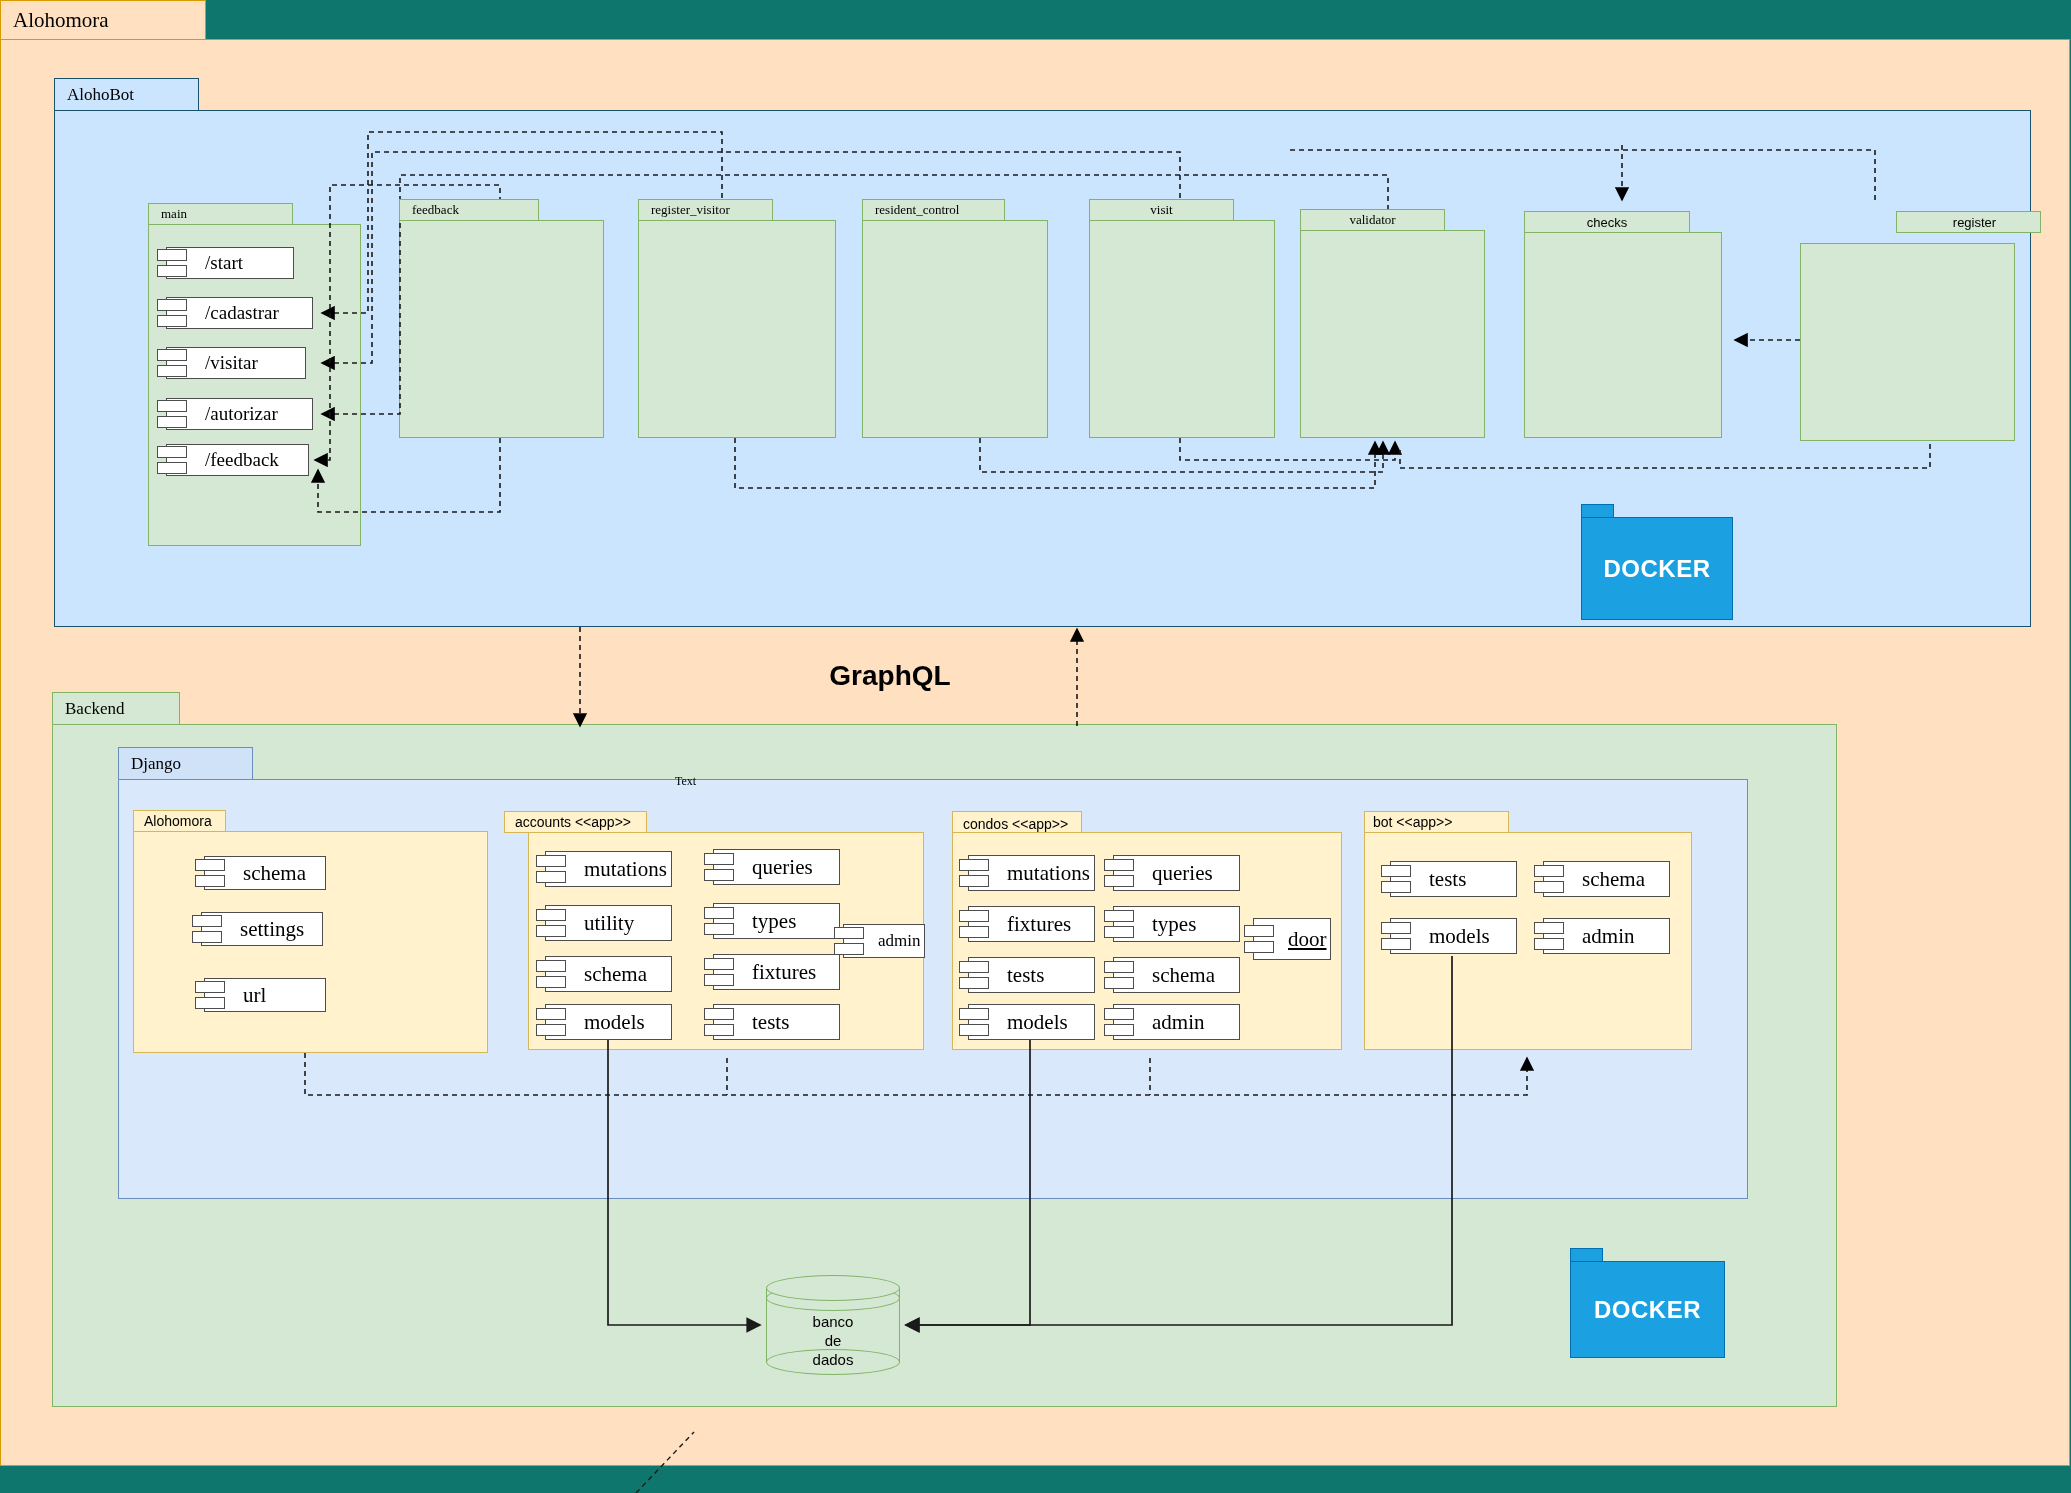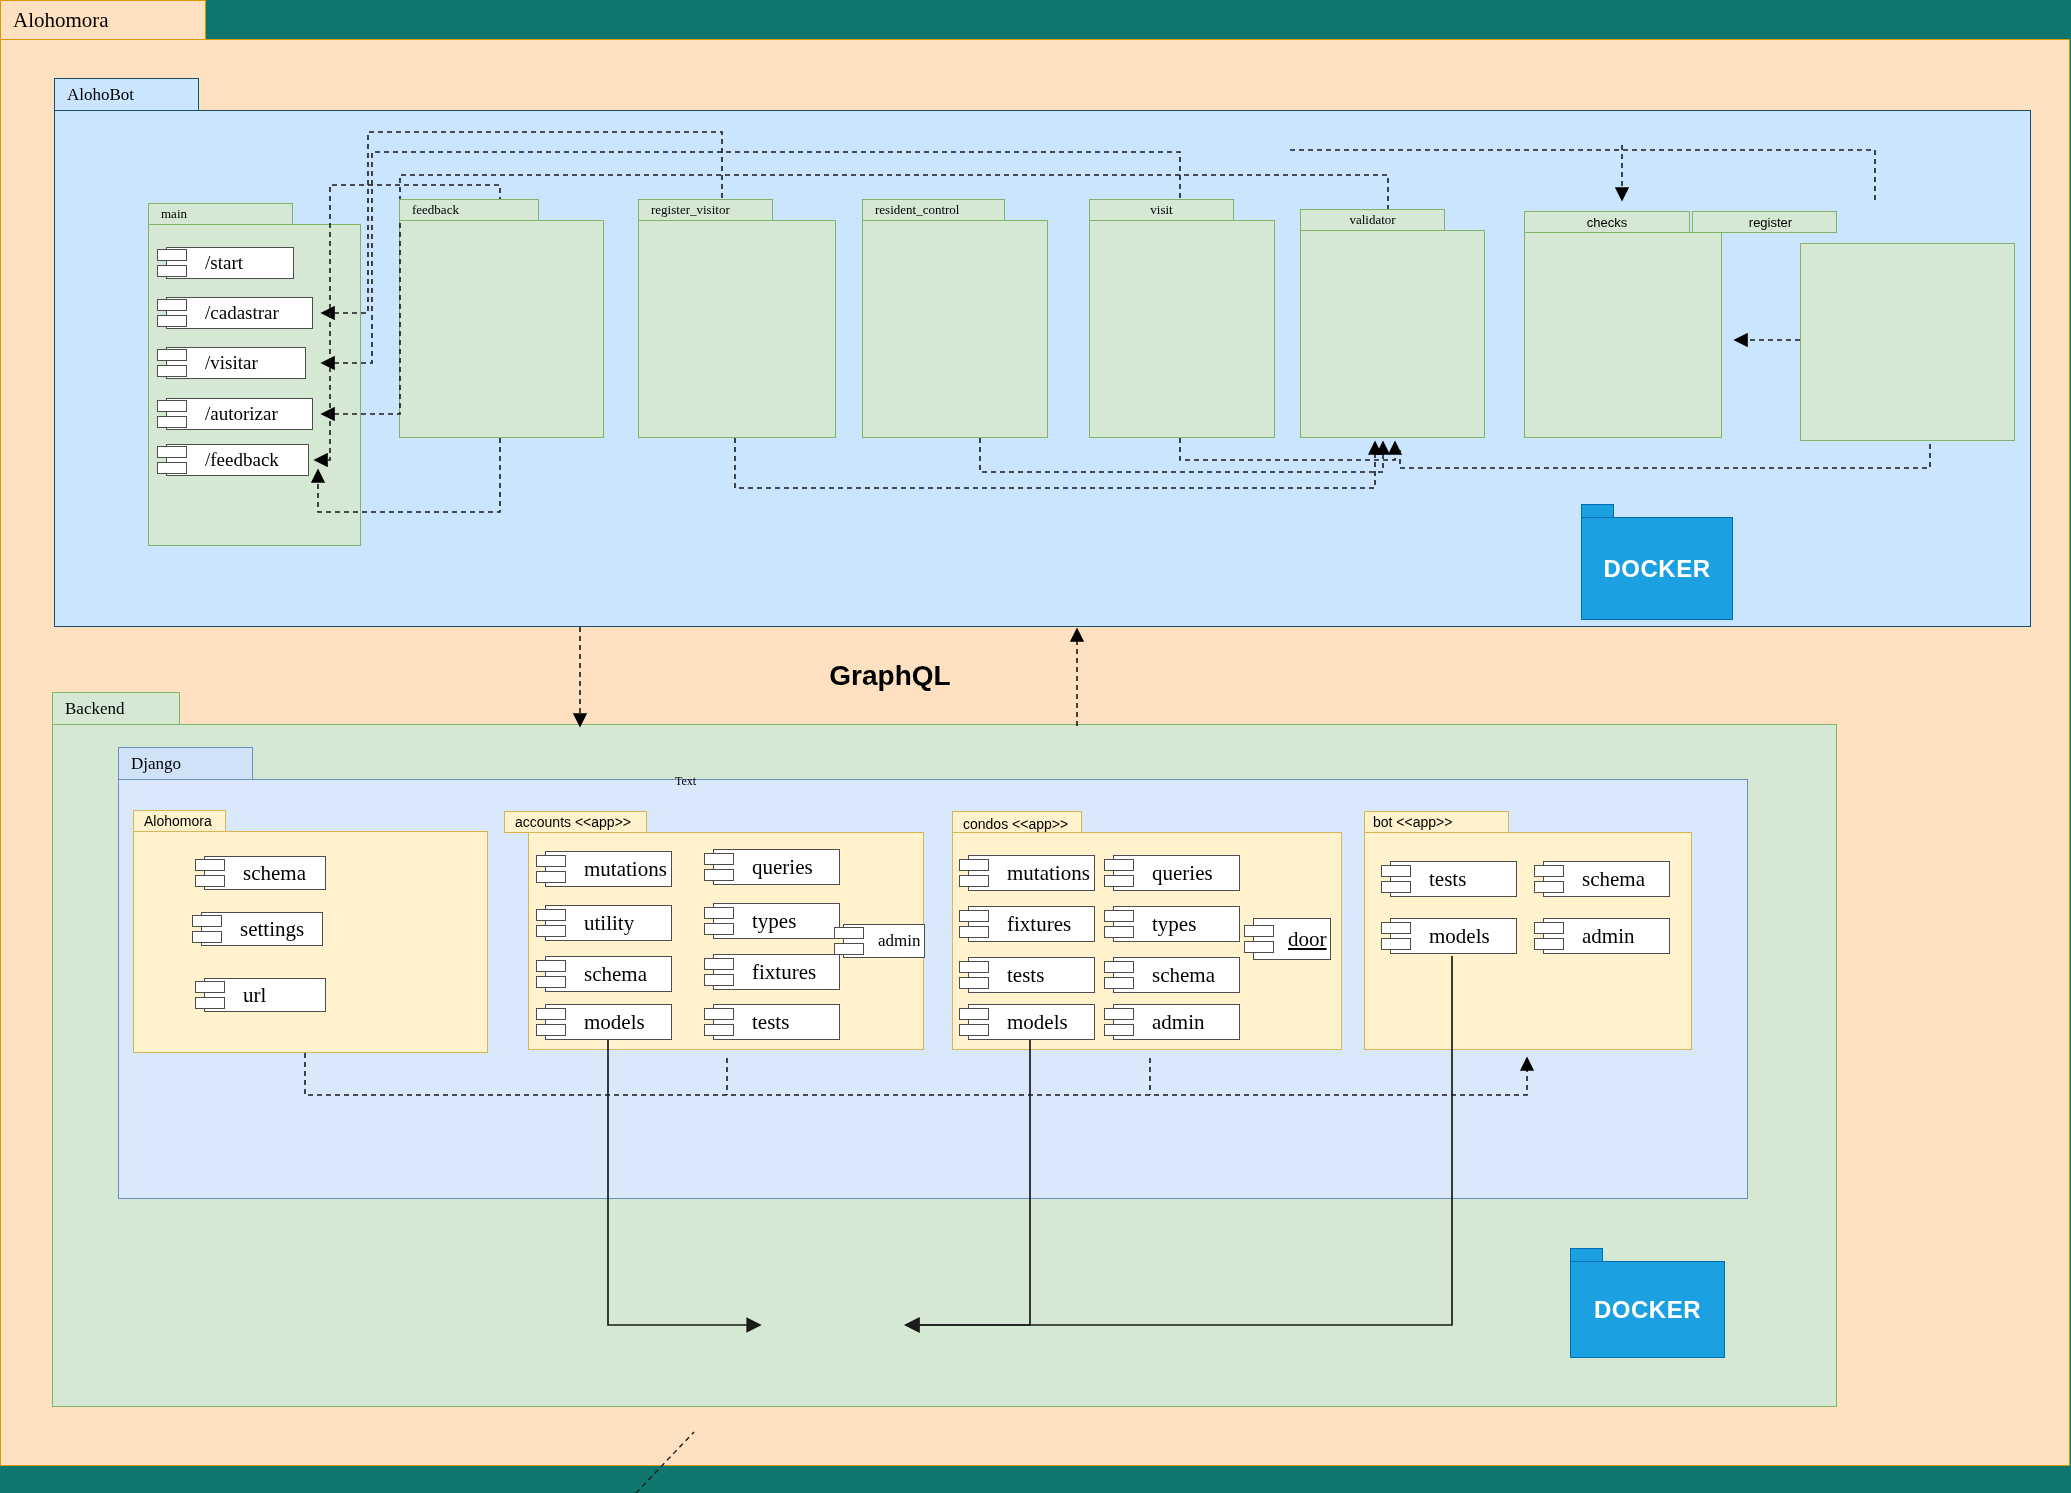--- a/index.html
+++ b/index.html
@@ -255,21 +255,21 @@
 
   <div class="pkg">
     <div class="pkg-body gpkg-body" style="left:1524px; top:232px; width:198px; height:206px;"></div>
     <div class="pkg-tab gpkg-tab sans" style="left:1524px; top:211px; width:166px; height:22px; justify-content:center; padding-left:0;">
       <span>checks</span>
     </div>
   </div>
 
   <div class="pkg">
     <div class="pkg-body gpkg-body" style="left:1800px; top:243px; width:215px; height:198px;"></div>
-    <div class="pkg-tab gpkg-tab sans" style="left:1692px; top:211px; width:145px; height:22px; justify-content:center; padding-left:12px;">
+    <div class="pkg-tab gpkg-tab sans" style="left:1896px; top:211px; width:145px; height:22px; justify-content:center; padding-left:12px;">
       <span>register</span>
     </div>
   </div>
 
   <div class="docker" style="left:1581px; top:504px; width:152px; height:116px;">
     <div class="dtab"></div>
     <div class="dbody">DOCKER</div>
   </div>
 
   <div id="graphql">GraphQL</div>
@@ -485,20 +485,31 @@
     <span class="lab">schema</span>
   </div>
   <div class="comp" style="left:1543px; top:918px; width:127px; height:36px; font-size:21px;">
     <span class="tabs">
         <i class="t1"></i>
         <i class="t2"></i>
       </span>
     <span class="lab">admin</span>
   </div>
 
+  <div id="db">
+    <div class="body"></div>
+    <div class="ell e3"></div>
+    <div class="ell e2"></div>
+    <div class="ell e1"></div>
+    <div class="txt">
+      <div>banco</div>
+      <div>de</div>
+      <div>dados</div>
+    </div>
+  </div>
 
   <div class="docker" style="left:1570px; top:1248px; width:155px; height:110px;">
     <div class="dtab"></div>
     <div class="dbody">DOCKER</div>
   </div>
 
   <svg id="wires" viewBox="0 0 2071 1493" preserveAspectRatio="none">
     <defs>
       <marker id="ah" markerWidth="9" markerHeight="9" refX="8" refY="4.5" orient="auto">
         <path d="M0,0 L9,4.5 L0,9 z" fill="#000"></path>

